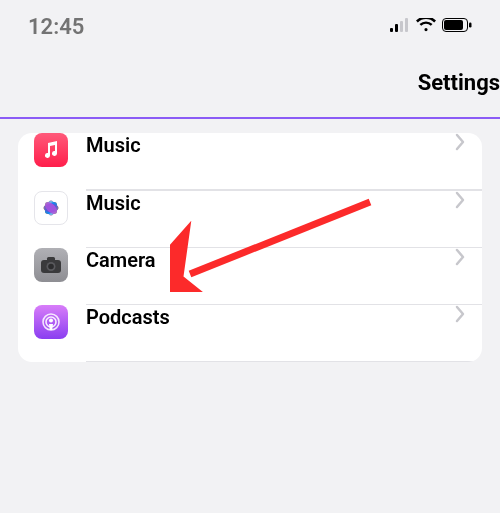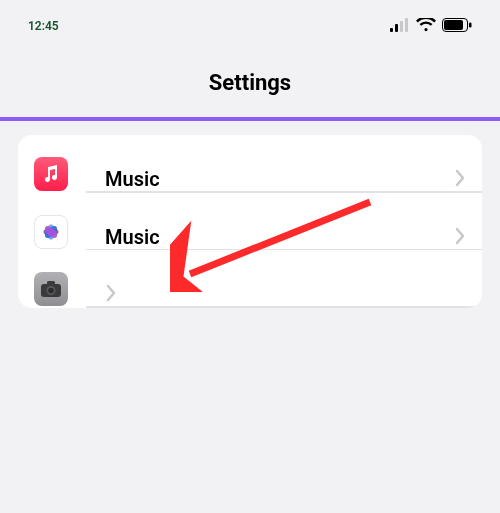--- a/index.html
+++ b/index.html
@@ -12,53 +12,52 @@
       overflow: hidden;
     }
     .status-bar {
       display: flex;
       justify-content: space-between;
       align-items: center;
       padding: 14px 28px 10px 28px;
       height: 48px;
     }
     .status-time {
-      font-size: 12px;
+      font-size: 22px;
       font-weight: 600;
-      color: #14532d;
+      color: #737373;
     }
     .status-icons {
       display: flex;
       align-items: center;
       gap: 6px;
     }
     .header {
-      text-align: center;
+      text-align: right;
       padding: 22px 0 22px 0;
-      border-bottom: 4px solid #8b5cf6;
+      border-bottom: 2px solid #8b5cf6;
     }
     .header-title {
       font-size: 22px;
       font-weight: 700;
       color: #000;
     }
     .list-group {
       margin: 14px 18px 0 18px;
       background: #fff;
       border-radius: 14px;
       overflow: hidden;
     }
     .list-row {
       display: flex;
-      align-items: flex-end;
+      align-items: flex-start;
       height: 56px;
       padding: 0 16px 0 16px;
       position: relative;
       cursor: pointer;
-      gap: 19px;
     }
     .icon-box {
       width: 34px;
       height: 34px;
       border-radius: 8px;
       flex-shrink: 0;
       display: flex;
       align-items: center;
       justify-content: center;
       margin-right: 18px;
@@ -171,30 +170,47 @@
 
   <div class="list-row">
     <div class="icon-box" style="background:linear-gradient(180deg,#b0b0b5,#8e8e93);">
       <svg width="22" height="18" viewBox="0 0 22 18">
         <rect x="1" y="4" width="20" height="13" rx="3" fill="#3a3a3c"></rect>
         <rect x="7" y="1" width="8" height="5" rx="1.5" fill="#3a3a3c"></rect>
         <circle cx="11" cy="10.5" r="4.5" fill="#59595d"></circle>
         <circle cx="11" cy="10.5" r="2.8" fill="#2c2c2e"></circle>
       </svg>
     </div>
-    <span class="chevron">
-      <svg width="12" height="18" viewBox="0 0 12 18">
-          <path d="M3 2 L9 9 L3 16" stroke="#c7c7cc" stroke-width="2.5" fill="none" stroke-linecap="round" stroke-linejoin="round"></path>
-        </svg>
-    </span>
-  </div>
-  <div class="row-sep-wrapper">
-      <div class="row-sep"></div>
-    </div>
-
+    <div class="row-label">Camera</div>
+    <span class="chevron">
+      <svg width="12" height="18" viewBox="0 0 12 18">
+          <path d="M3 2 L9 9 L3 16" stroke="#c7c7cc" stroke-width="2.5" fill="none" stroke-linecap="round" stroke-linejoin="round"></path>
+        </svg>
+    </span>
+  </div>
+  <div class="row-sep-wrapper">
+      <div class="row-sep"></div>
+    </div>
+
+  <div class="list-row">
+    <div class="icon-box" style="background:linear-gradient(180deg,#d87df9,#8a3ef0);">
+      <svg width="22" height="22" viewBox="0 0 22 22">
+        <circle cx="11" cy="11" r="8" fill="none" stroke="#fff" stroke-width="1.6" opacity="0.85"></circle>
+        <circle cx="11" cy="11" r="5" fill="none" stroke="#fff" stroke-width="1.6" opacity="0.9"></circle>
+        <circle cx="11" cy="9.5" r="2" fill="#fff"></circle>
+        <path d="M9 13 h4 l-0.8 6 h-2.4 z" fill="#fff"></path>
+      </svg>
+    </div>
+    <div class="row-label">Podcasts</div>
+    <span class="chevron">
+      <svg width="12" height="18" viewBox="0 0 12 18">
+          <path d="M3 2 L9 9 L3 16" stroke="#c7c7cc" stroke-width="2.5" fill="none" stroke-linecap="round" stroke-linejoin="round"></path>
+        </svg>
+    </span>
+  </div>
   <div class="row-sep-wrapper">
       <div class="row-sep"></div>
     </div>
 
 
 </div>
 
 <svg class="arrow-overlay" style="left:170px;top:192px;" width="210" height="100" viewBox="0 0 210 100">
   <defs>
     <marker id="ah" markerWidth="14" markerHeight="14" refX="3" refY="7" orient="auto">

